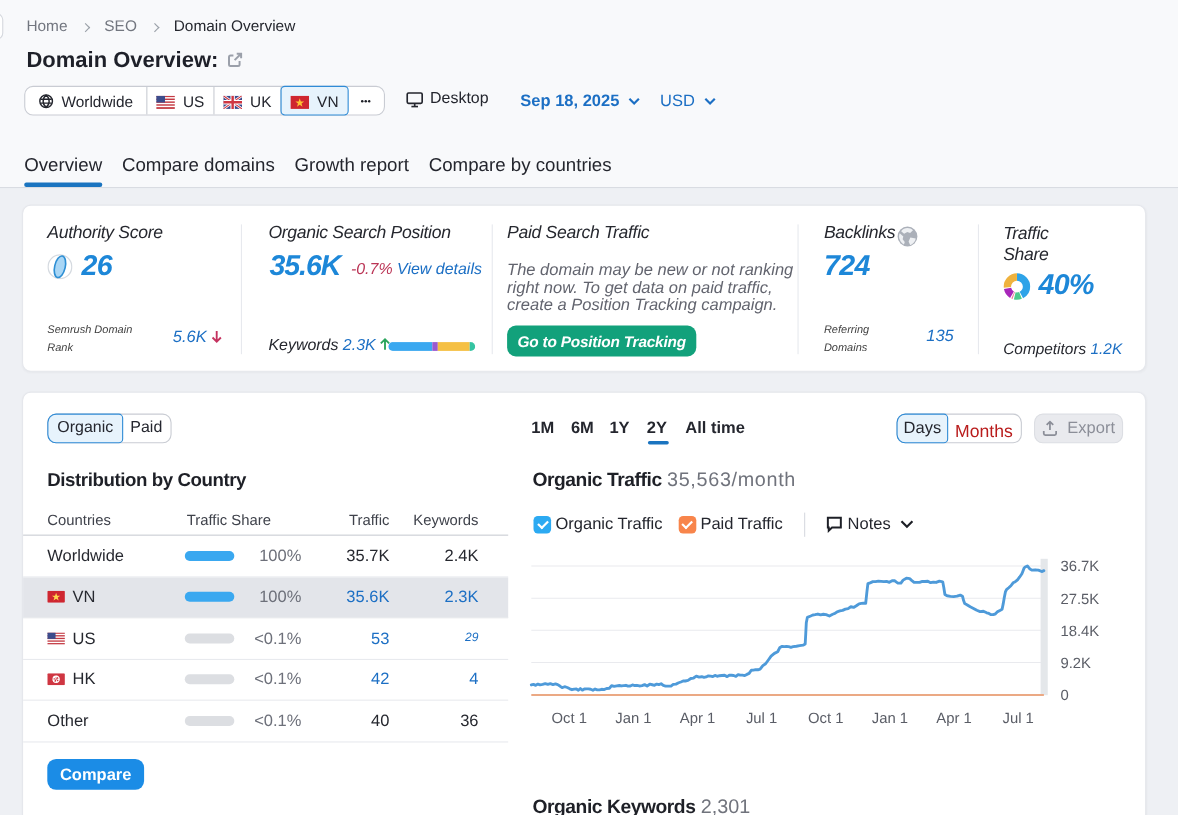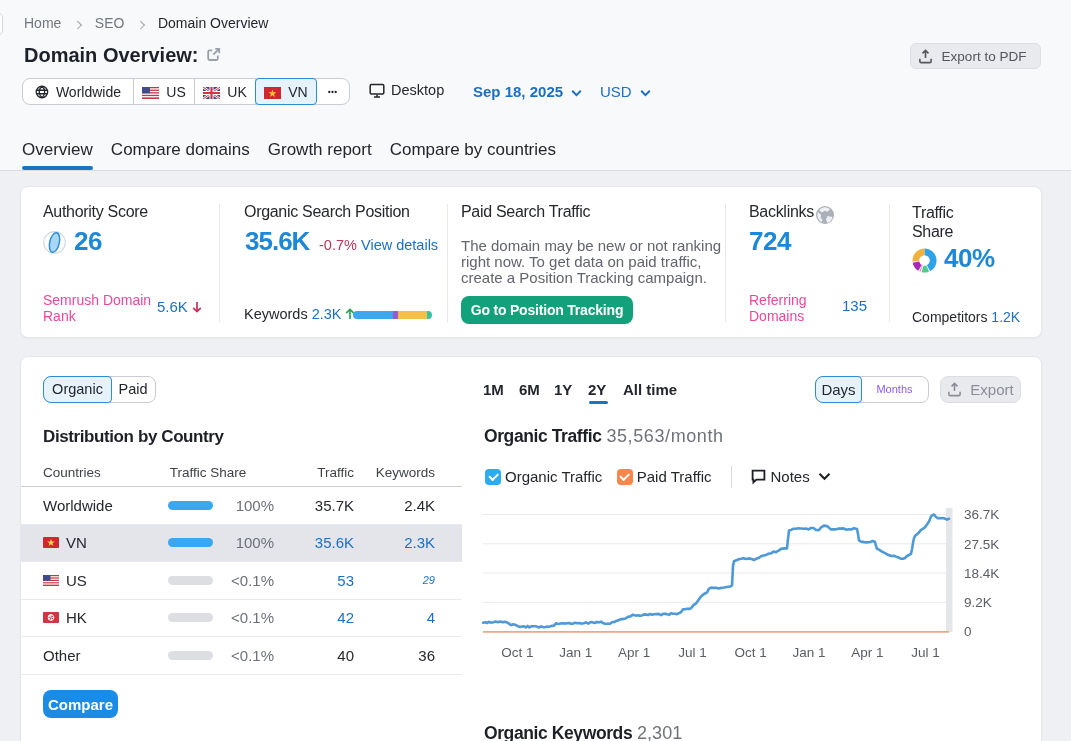--- a/index.html
+++ b/index.html
@@ -23,46 +23,40 @@
 .flag { width:17px; height:12px; border-radius:2px; display:inline-block; }
 #desktop { position:absolute; left:369px; top:82px; display:flex; gap:6px; align-items:center; font-size:14.5px; color:#24262e; }
 #datebox { position:absolute; left:473px; top:83px; font-size:15px; color:#1c6fc4;font-weight:bold; }
 #usdbox  { position:absolute; left:600px; top:83px; font-size:15px; color:#1c6fc4; }
 
 #tabs { position:absolute; left:22px; top:140px; font-size:17px; color:#24262e; font-weight:500; }
 #tabs span { margin-right:18px; }
 #tabunderline { position:absolute; left:22px; top:166px; width:71px; height:4px; border-radius:2px; background:#1a74c0; }
 
 .card { position:absolute; left:20px; width:1022px; background:#fff; border:1px solid #e5e7ec; border-radius:8px; box-shadow:0 1px 2px rgba(40,45,60,.04); }
-#card1 { top:186px; height:152px; }
+#card1 { top:186px; height:152px;font-style:italic; }
 #card2 { top:356px; height:420px; }
 .vdiv { position:absolute; top:17px; height:118px; width:1px; background:#e7e9ee; }
 .ctitle { position:absolute; top:16px; font-size:16px; letter-spacing:-0.3px; color:#26282f; }
 .bignum { position:absolute; font-size:26px; font-weight:700; color:#1d87d8; letter-spacing:-.5px; }
-.small { font-size:14px; color:#ec4899; }
+.small { font-size:10px; color:#404040; }
 .blue { color:#1c6fc4; }
 </style>
 </head>
 <body>
 <div id="top">
   <div id="edgebtn"></div>
     <div id="crumbs">Home<span class="sep"></span>SEO<span class="sep"></span><b>Domain Overview</b></div>
   <div id="title">Domain Overview:</div>
   <svg id="extlink" width="15" height="16" viewBox="0 0 15 16">
       <g fill="none" stroke="#9ba0aa" stroke-width="1.8">
         <path d="M6.2 3.4H3.6c-.8 0-1.4.6-1.4 1.4v6.8c0 .8.6 1.4 1.4 1.4h6.8c.8 0 1.4-.6 1.4-1.4V8.4"></path>
         <path d="M9.2 1.9h4v4M12.9 2.1L7.3 7.7"></path>
       </g>
     </svg>
-  <div id="exportpdf"><svg width="15" height="15" viewBox="0 0 16 16">
-        <g fill="none" stroke="#54565e" stroke-width="1.7">
-          <path d="M8 1.5v8M4.8 4.6L8 1.4l3.2 3.2"></path>
-          <path d="M2 10.5V13c0 .8.7 1.5 1.5 1.5h9c.8 0 1.5-.7 1.5-1.5v-2.5"></path>
-        </g>
-      </svg>Export to PDF</div>
   <div id="segs">
     <div class="seg" style="width:111px;"><svg width="16" height="16" viewBox="0 0 16 16">
           <g fill="none" stroke="#24262e" stroke-width="1.5">
             <circle cx="8" cy="8" r="6.6"></circle>
             <path d="M2.2 6h11.6M2.2 10h11.6M8 1.5c-4.2 3.6-4.2 9.4 0 13M8 1.5c4.2 3.6 4.2 9.4 0 13"></path>
           </g>
         </svg>Worldwide</div>
     <div class="seg" style="width:61px;"><span class="flag" id="flag-us" style="width: 17px; height: 12px;"><svg width="17" height="12">
             <rect width="17" height="12" fill="#fff"></rect>
             <g fill="#c43a43">
@@ -241,33 +235,33 @@
       </div>
       <div style="height:37.5px; position:relative; display:flex; align-items:center; border-bottom:1px solid #e8eaee;">
         <span style="margin-left:22px; width:23px; display:inline-flex;"></span>
         <span style="font-size:15px; color:#26282f;margin-left:-23px;">Other</span>
         <span style="position:absolute; left:147px; width:45px; height:9px; border-radius:5px; background:#dcdee2;"></span>
         <span style="position:absolute; left:180px; width:73px; text-align:right; font-size:15px; color:#6d707a;">&lt;0.1%</span>
         <span style="position:absolute; right:108px; font-size:15px; color:#26282f;">40</span>
         <span style="position:absolute; right:27px; font-size:15px; color:#26282f;">36</span>
       </div>
     </div>
-  <div class="abs" style="left:22px; top:333px; width:75px; height:28px; background:#1b8ce6; border-radius:8px; color:#fff; font-weight:700; font-size:15px; display:flex; align-items:center; justify-content:center;">Compare</div>
+  <div class="abs" style="left:22px; top:333px; width:88px; height:28px; background:#1b8ce6; border-radius:8px; color:#fff; font-weight:700; font-size:15px; display:flex; align-items:center; justify-content:center;">Compare</div>
 
   <div id="ranges" class="abs" style="left: 462px; top: 24px; font-size: 15px; font-weight: 600; color: rgb(36, 38, 46); width: 250px;">
       <span style="position:absolute; left:0px;">1M</span>
       <span style="position:absolute; left:36px;">6M</span>
       <span style="position:absolute; left:71px;">1Y</span>
       <span style="position:absolute; left:105px;">2Y</span>
       <span style="position:absolute; left:140px;">All time</span>
     </div>
   <div class="abs" style="left:568px; top:43.5px; width:19px; height:3.5px; background:#1a74c0; border-radius:2px;"></div>
-  <div class="abs" style="left:794px; top:18.5px; height:27px; display:flex; background:#fff; border:1px solid #c9ccd3; border-radius:8px;">
+  <div class="abs" style="left:794px; top:18.5px; height:27px; display:flex; background:#fff; border:1px solid #c9ccd3; border-radius:8px;align-items:flex-end;">
     <div style="width:47px; display:flex; align-items:center; justify-content:center; font-size:15px; color:#24262e; background:#e7f3fc; border:1px solid #2f8bd6; border-radius:8px 4px 4px 8px; margin:-1px; height:27px;">Days</div>
-    <div style="width:67px; display:flex; align-items:center; justify-content:center; font-size:11px; color:#8b5cf6;">Months</div>
+    <div style="width:67px; display:flex; align-items:center; justify-content:center; font-size:16px; color:#b91c1c;">Months</div>
   </div>
   <div class="abs" style="left:919px; top:18.5px; width:81px; height:27px; background:#e9eaee; border:1px solid #dcdee3; border-radius:8px; display:flex; align-items:center; justify-content:center; gap:8px; font-size:15px; color:#8b8e98;"><svg width="15" height="15" viewBox="0 0 16 16">
         <g fill="none" stroke="#8b8e98" stroke-width="1.7">
           <path d="M8 1.5v8M4.8 4.6L8 1.4l3.2 3.2"></path>
           <path d="M2 10.5V13c0 .8.7 1.5 1.5 1.5h9c.8 0 1.5-.7 1.5-1.5v-2.5"></path>
         </g>
       </svg>Export</div>
   <div class="abs" style="left:463px; top:69px; font-size:17.5px;"><b style="color:#1e2027; letter-spacing:-0.4px;">Organic Traffic</b> <span style="color:#70737c; font-size:18px; letter-spacing:0.6px;">35,563/month</span></div>
 
   <div class="abs" style="left:464px; top:108.5px; display:flex; align-items:center; font-size:15px; color:#24262e;">

